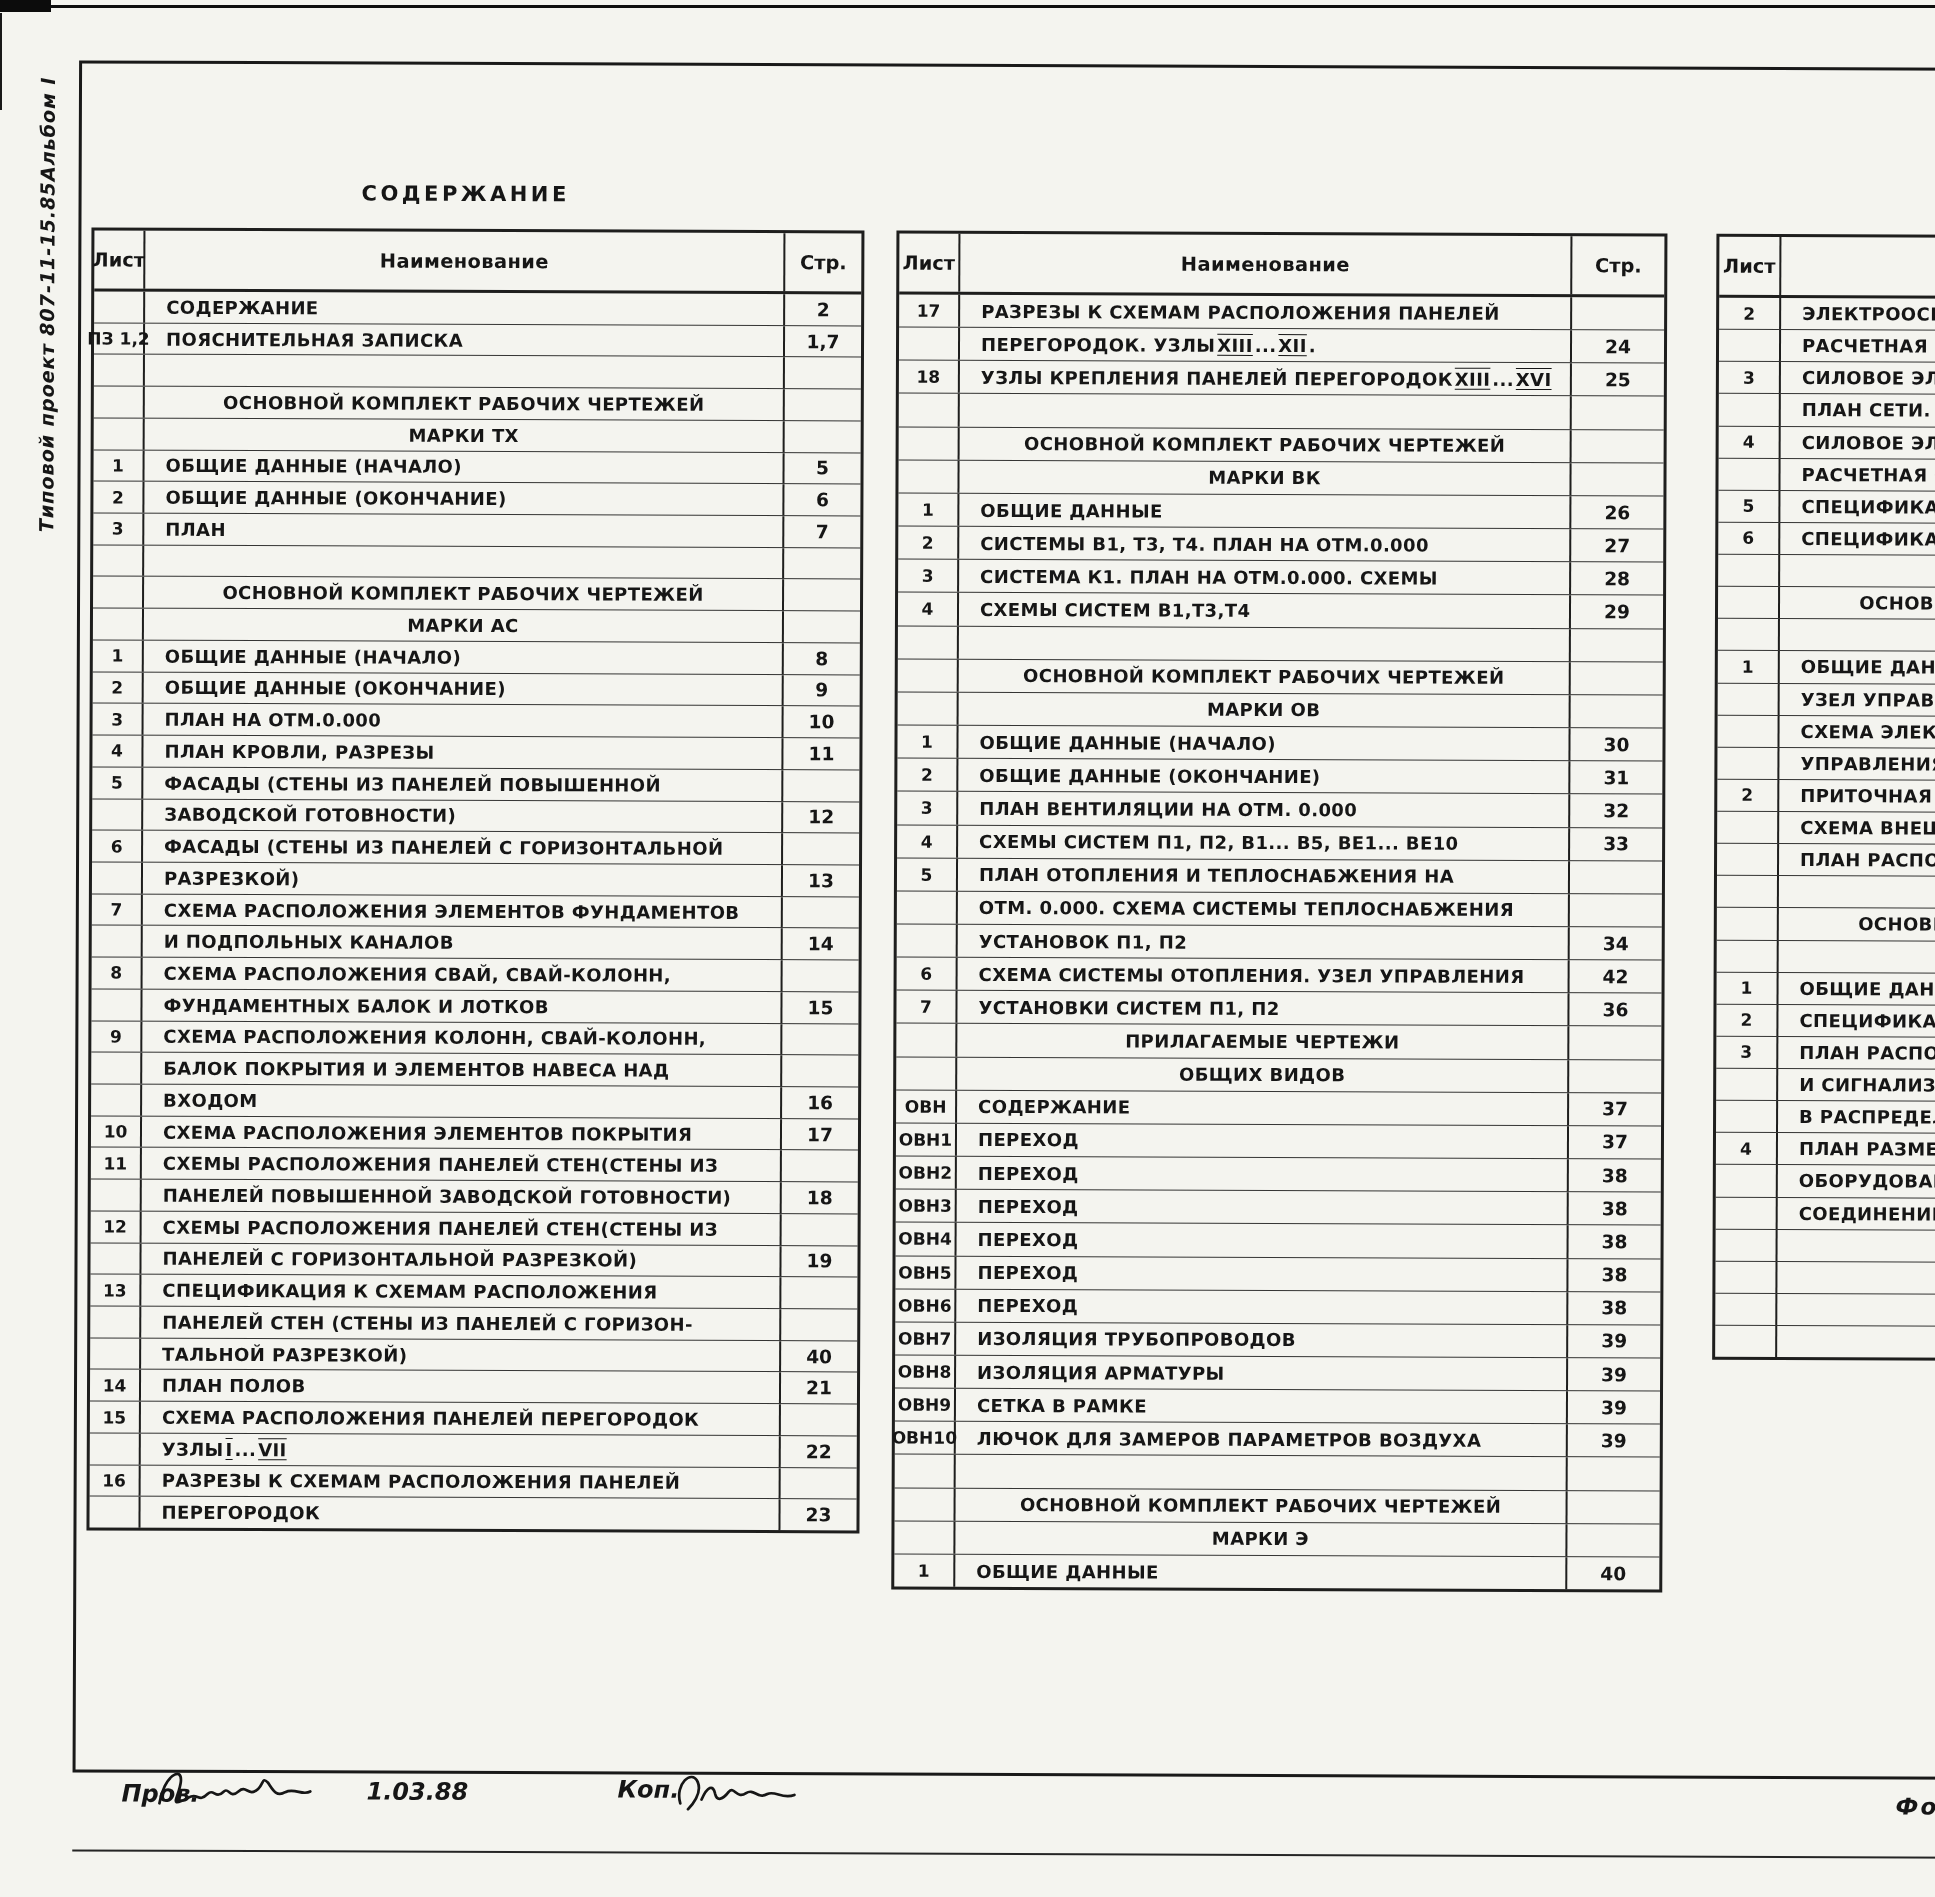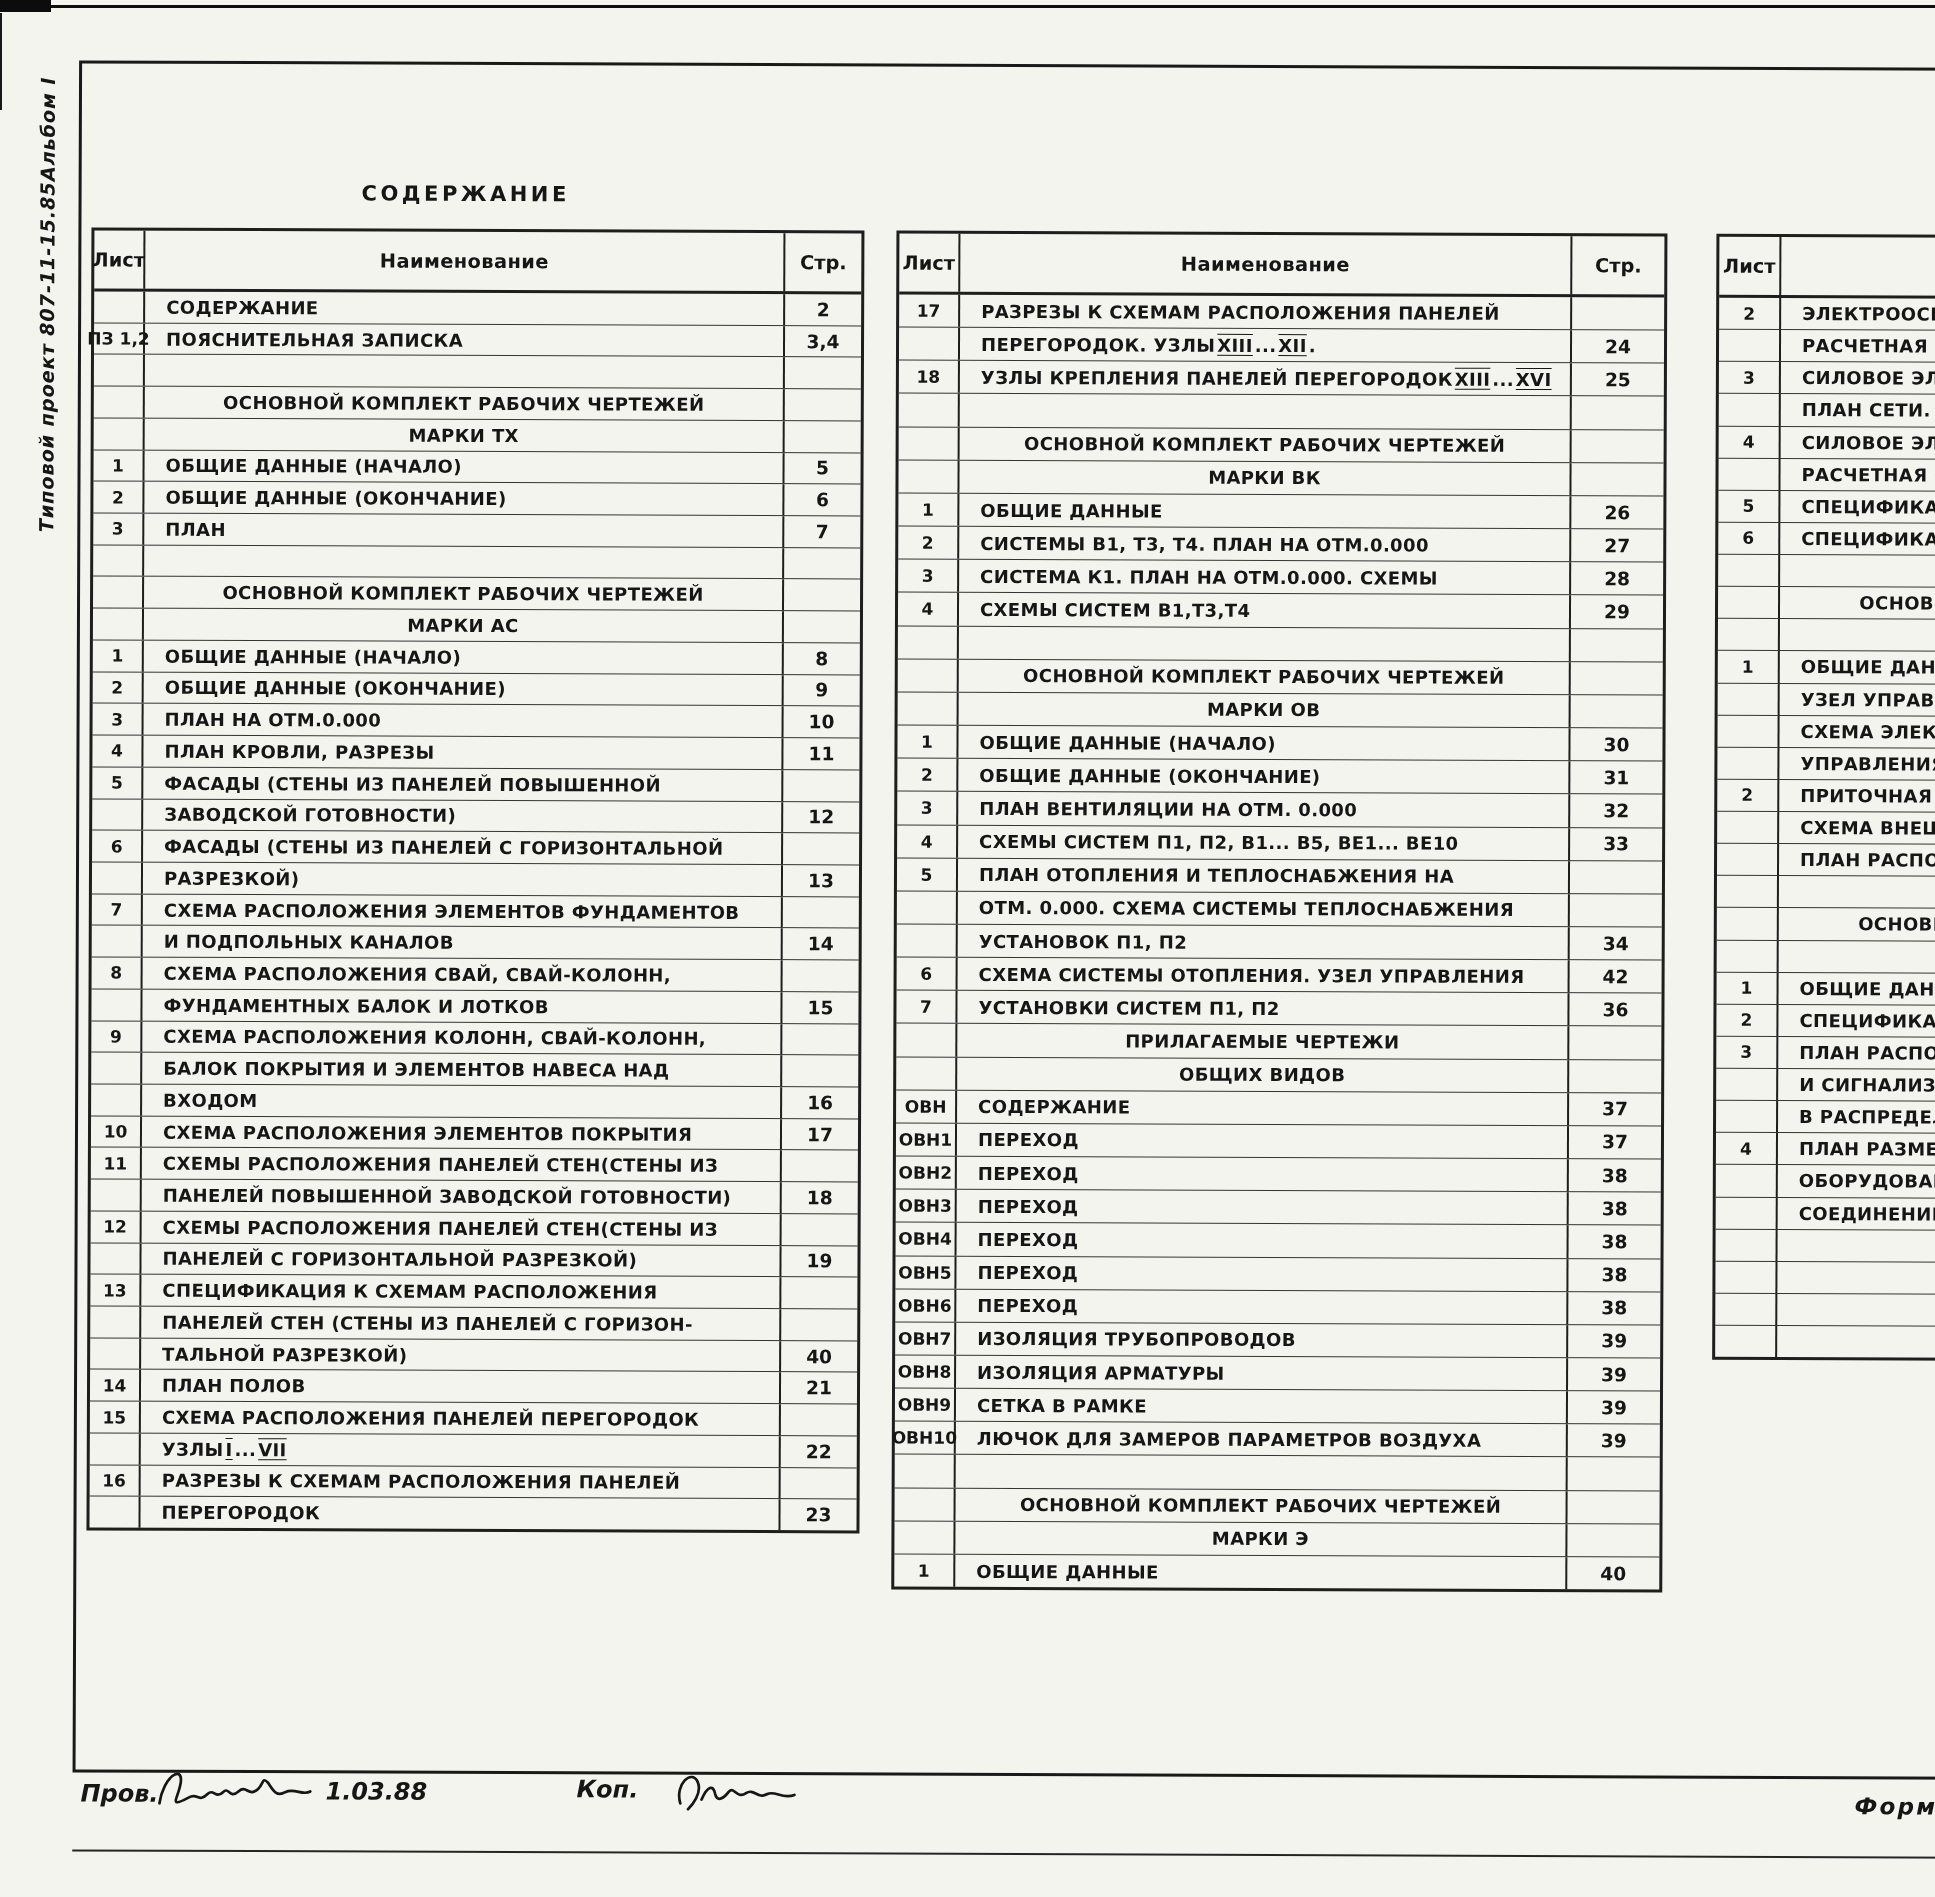--- a/index.html
+++ b/index.html
@@ -49,21 +49,21 @@
   .c{display:flex;align-items:center;box-sizing:border-box;overflow:visible;white-space:nowrap;}
   .cs{justify-content:center;border-right:2.3px solid rgba(13,13,13,.93);font-size:17px;font-weight:700;}
   .cn{padding-left:21px;border-right:2.3px solid rgba(13,13,13,.93);font-size:18px;font-weight:600;letter-spacing:0.4px;}
   .cn.sec{justify-content:center;padding-left:0;}
   .cp{flex:1 1 0;justify-content:center;font-size:18.6px;font-weight:700;}
   .t0 .cs{width:51px;}  .t0 .cn{width:640px;}
   .t1 .cs{width:61px;}  .t1 .cn{width:612px;}
   .t2 .cs{width:62px;}  .t2 .cn{width:642px;}
   .rn{text-decoration:overline underline;text-underline-offset:2.7px;padding:0 1.9px;}
   
-  .fw{position:absolute;font-size:24px;}
+  .fw{position:absolute;font-size:24px;margin-left:41px;}
   .hand{font-style:italic;font-weight:600;}
   .scribble{position:absolute;}
   .fmt{font-weight:700;letter-spacing:2.3px;font-size:23px;font-style:italic;}
   .thin-line{position:absolute;left:76px;top:1854px;width:2443px;height:2.3px;background:rgba(14,14,14,.9);}
 </style>
 </head>
 <body>
 
 <div class="edge-top"></div>
 <div class="edge-top-blob"></div>
@@ -90,21 +90,21 @@
     </div>
     <div class="tbody">
         <div class="trow">
           <div class="c cs"></div>
           <div class="c cn">СОДЕРЖАНИЕ</div>
           <div class="c cp">2</div>
         </div>
         <div class="trow">
           <div class="c cs">ПЗ 1,2</div>
           <div class="c cn">ПОЯСНИТЕЛЬНАЯ ЗАПИСКА</div>
-          <div class="c cp">3,4</div>
+          <div class="c cp">1,7</div>
         </div>
         <div class="trow">
           <div class="c cs"></div>
           <div class="c cn"></div>
           <div class="c cp"></div>
         </div>
         <div class="trow">
           <div class="c cs"></div>
           <div class="c cn sec">ОСНОВНОЙ КОМПЛЕКТ РАБОЧИХ ЧЕРТЕЖЕЙ</div>
           <div class="c cp"></div>

